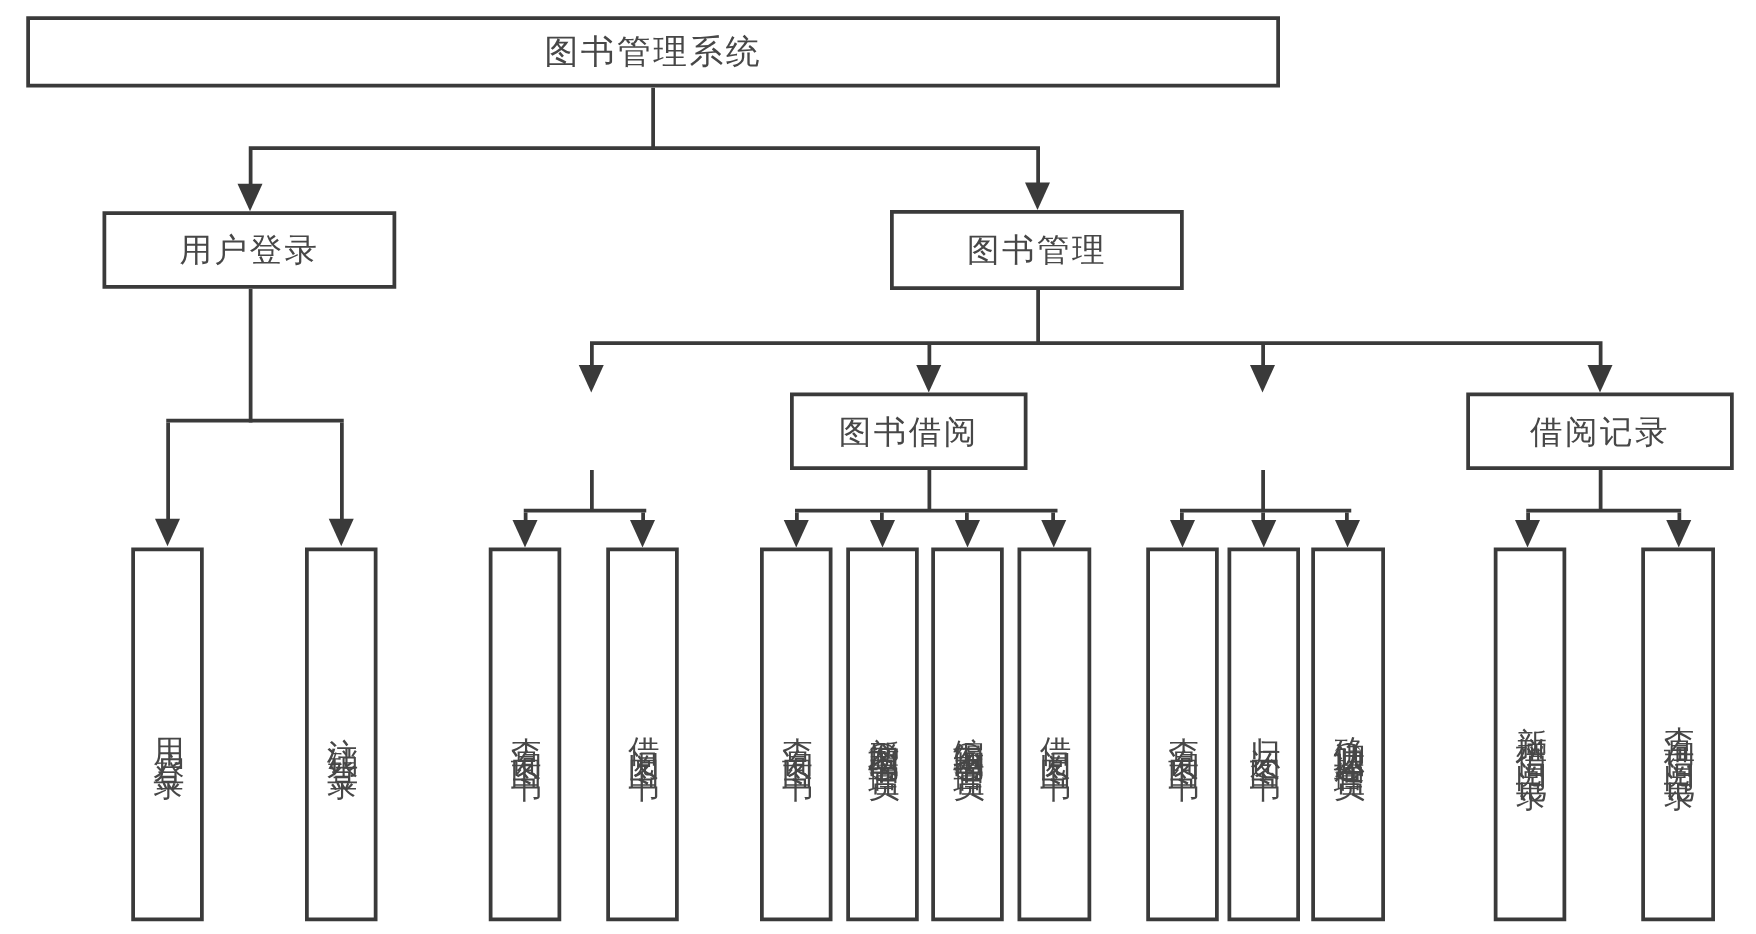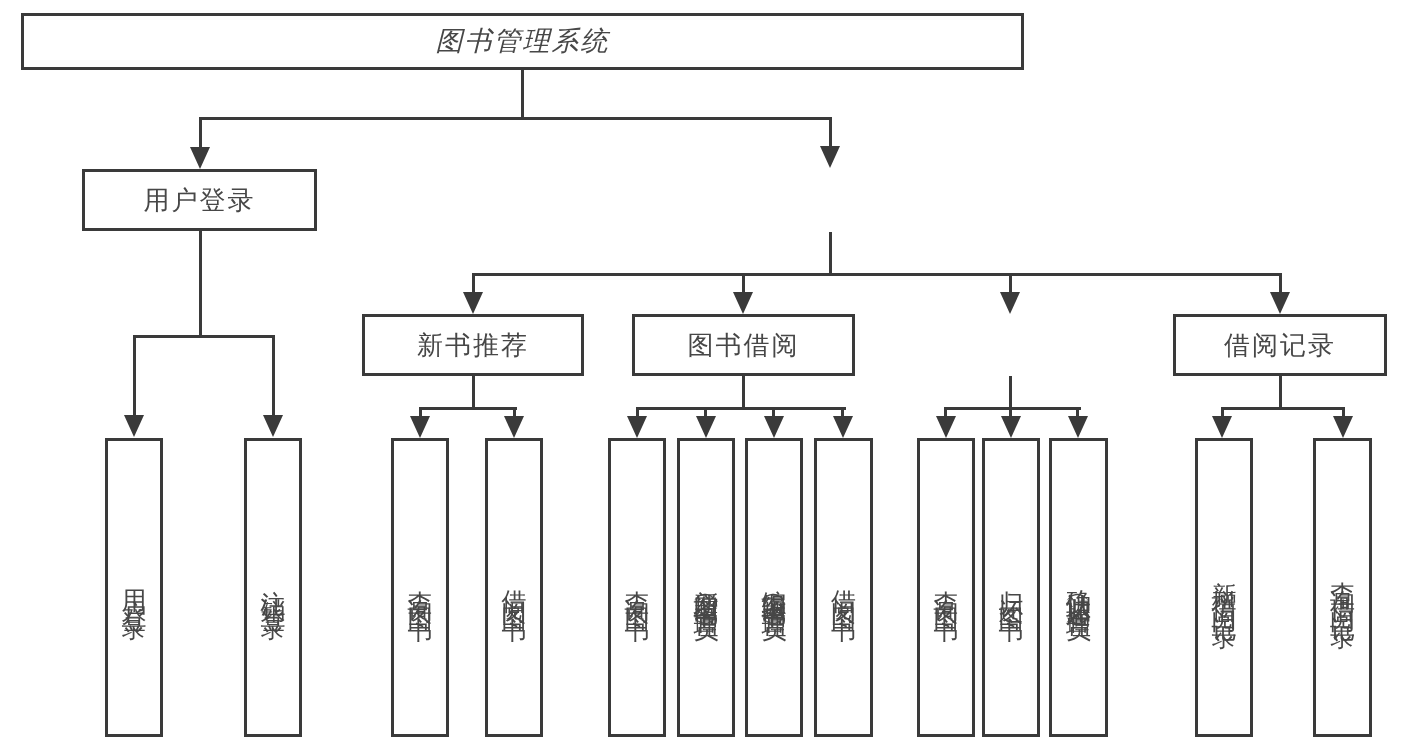--- a/index.html
+++ b/index.html
@@ -107,30 +107,30 @@
     <div class="arrow" style="left: 504px; top: 416px;"></div>
     <div class="arrow" style="left: 627px; top: 416px;"></div>
     <div class="arrow" style="left: 696px; top: 416px;"></div>
     <div class="arrow" style="left: 764px; top: 416px;"></div>
     <div class="arrow" style="left: 833px; top: 416px;"></div>
     <div class="arrow" style="left: 936px; top: 416px;"></div>
     <div class="arrow" style="left: 1001px; top: 416px;"></div>
     <div class="arrow" style="left: 1068px; top: 416px;"></div>
     <div class="arrow" style="left: 1212px; top: 416px;"></div>
     <div class="arrow" style="left: 1333px; top: 416px;"></div>
-    <div class="node h root" style="left: 21px; top: 13px; width: 1003px; height: 57px; font-style: italic;">
+    <div class="node h root" style="left: 21px; top: 13px; width: 1003px; height: 57px;">
       <span class="label">图书管理系统</span>
     </div>
     <div class="node h" style="left: 82px; top: 169px; width: 235px; height: 62px;">
       <span class="label">用户登录</span>
     </div>
-    <div class="node h" style="left: 362px; top: 314px; width: 222px; height: 62px;">
-      <span class="label">新书推荐</span>
+    <div class="node h" style="left: 712px; top: 168px; width: 235px; height: 64px;">
+      <span class="label">图书管理</span>
     </div>
-    <div class="node h" style="left: 632px; top: 314px; width: 223px; height: 62px;">
+    <div class="node h" style="left: 632px; top: 314px; width: 190px; height: 62px;">
       <span class="label">图书借阅</span>
     </div>
     <div class="node h" style="left: 1173px; top: 314px; width: 214px; height: 62px;">
       <span class="label">借阅记录</span>
     </div>
     <div class="node v" style="left: 105px; top: 438px; width: 58px; height: 299px;">
       <span class="label" style="letter-spacing: 9px;">用户登录</span>
     </div>
     <div class="node v" style="left: 244px; top: 438px; width: 58px; height: 299px;">
       <span class="label" style="letter-spacing: 9px;">注销登录</span>

